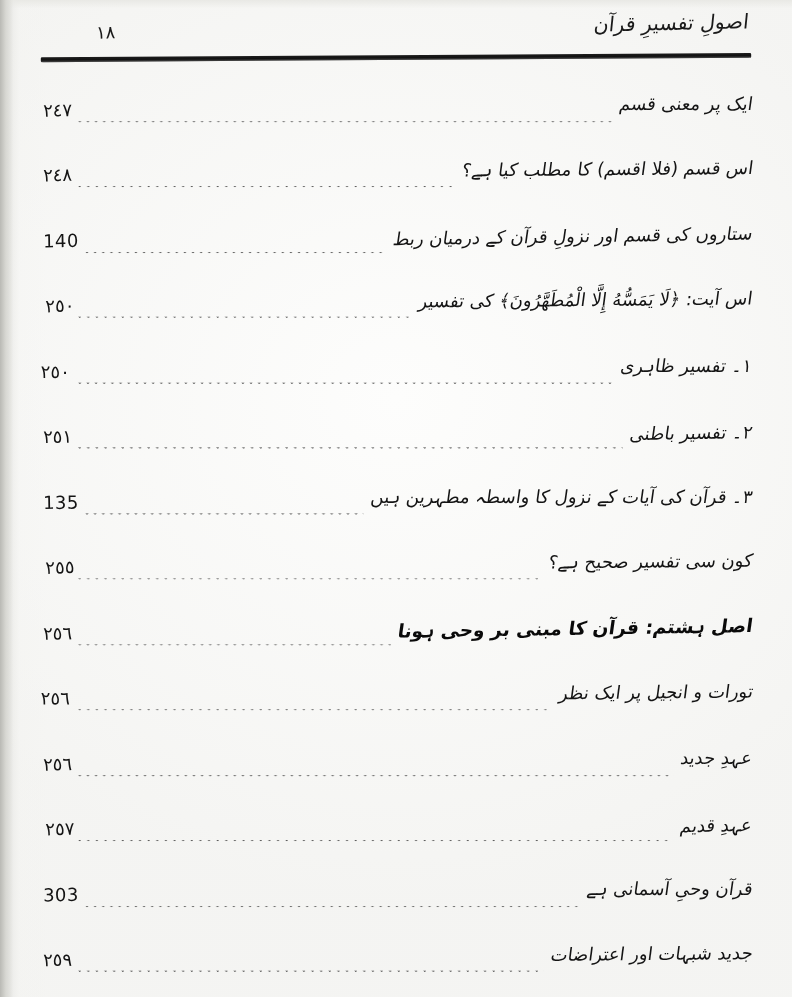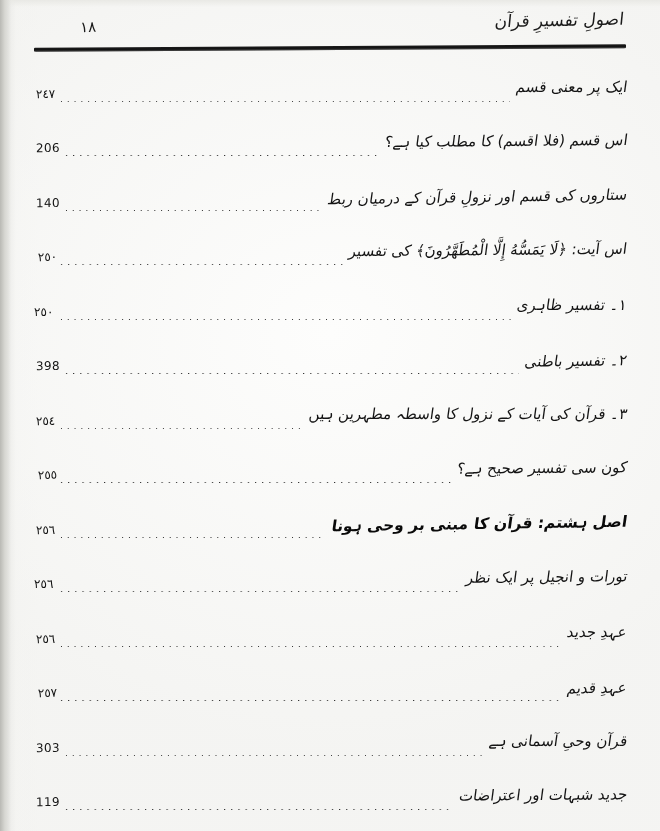--- a/index.html
+++ b/index.html
@@ -173,21 +173,21 @@
     bottom: 0;
     height: 3px;
     background-image: radial-gradient(circle at 1.5px 1.5px, #1c1c1c 1.1px, rgba(0,0,0,0) 1.3px);
     background-size: 7.2px 3px;
     background-repeat: repeat-x;
     opacity: 0.92;
   }
 
   .entry-page {
     font-family: "DejaVu Sans", sans-serif;
-    font-size: 12px;
+    font-size: 15px;
     line-height: 1;
     color: #141414;
     direction: rtl;
     flex: 0 0 auto;
     padding-bottom: 11px;
     white-space: nowrap;
     transform: rotate(-1deg);
     letter-spacing: 0.4px;
   }
 
@@ -216,46 +216,46 @@
 
   <div id="toc">
       <div class="toc-row">
         <span class="entry-title">ایک پر معنی قسم</span>
         <span class="leader"></span>
         <span class="entry-page">٢٤٧</span>
       </div>
       <div class="toc-row">
         <span class="entry-title">اس قسم (فلا اقسم) کا مطلب کیا ہے؟</span>
         <span class="leader"></span>
-        <span class="entry-page">206</span>
+        <span class="entry-page">٢٤٨</span>
       </div>
       <div class="toc-row">
         <span class="entry-title">ستاروں کی قسم اور نزولِ قرآن کے درمیان ربط</span>
         <span class="leader"></span>
         <span class="entry-page">140</span>
       </div>
       <div class="toc-row">
         <span class="entry-title">اس آیت: ﴿لَا يَمَسُّهُ إِلَّا الْمُطَهَّرُونَ﴾ کی تفسیر</span>
         <span class="leader"></span>
         <span class="entry-page">٢٥٠</span>
       </div>
       <div class="toc-row">
         <span class="entry-title">١۔ تفسیر ظاہری</span>
         <span class="leader"></span>
         <span class="entry-page">٢٥٠</span>
       </div>
       <div class="toc-row">
         <span class="entry-title">٢۔ تفسیر باطنی</span>
         <span class="leader"></span>
-        <span class="entry-page">398</span>
+        <span class="entry-page">٢٥١</span>
       </div>
       <div class="toc-row">
         <span class="entry-title">٣۔ قرآن کی آیات کے نزول کا واسطہ مطہرین ہیں</span>
         <span class="leader"></span>
-        <span class="entry-page">٢٥٤</span>
+        <span class="entry-page">135</span>
       </div>
       <div class="toc-row">
         <span class="entry-title">کون سی تفسیر صحیح ہے؟</span>
         <span class="leader"></span>
         <span class="entry-page">٢٥٥</span>
       </div>
       <div class="toc-row is-heading">
         <span class="entry-title">اصل ہشتم: قرآن کا مبنی بر وحی ہونا</span>
         <span class="leader"></span>
         <span class="entry-page">٢٥٦</span>
@@ -276,20 +276,20 @@
         <span class="entry-page">٢٥٧</span>
       </div>
       <div class="toc-row">
         <span class="entry-title">قرآن وحیِ آسمانی ہے</span>
         <span class="leader"></span>
         <span class="entry-page">303</span>
       </div>
       <div class="toc-row">
         <span class="entry-title">جدید شبہات اور اعتراضات</span>
         <span class="leader"></span>
-        <span class="entry-page">119</span>
+        <span class="entry-page">٢٥٩</span>
       </div>
       <div class="toc-row"></div>
     </div>
 
   <div id="paper-grain"></div>
 
 </div>
 
 </body></html>

